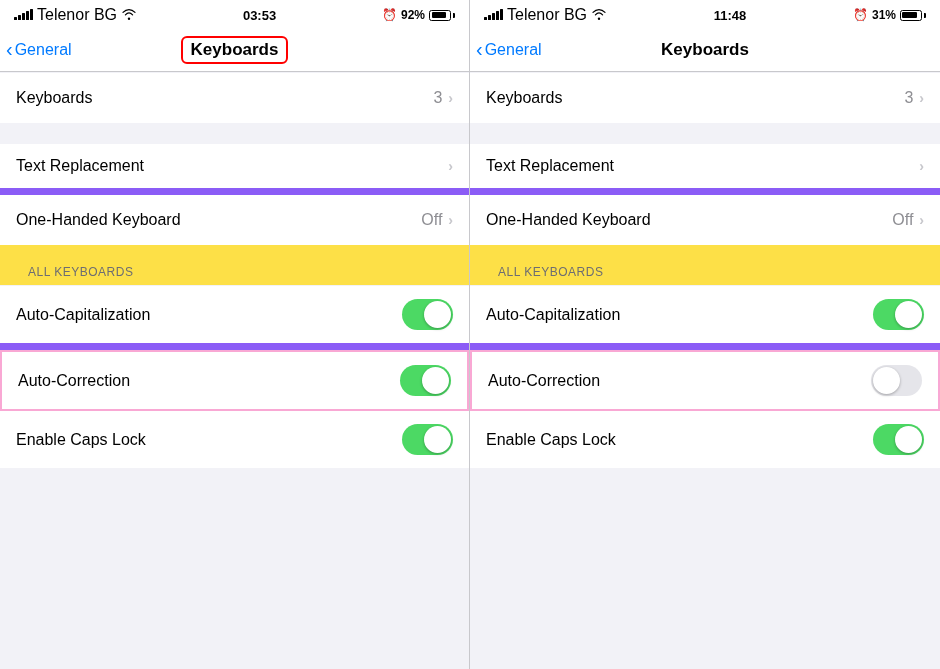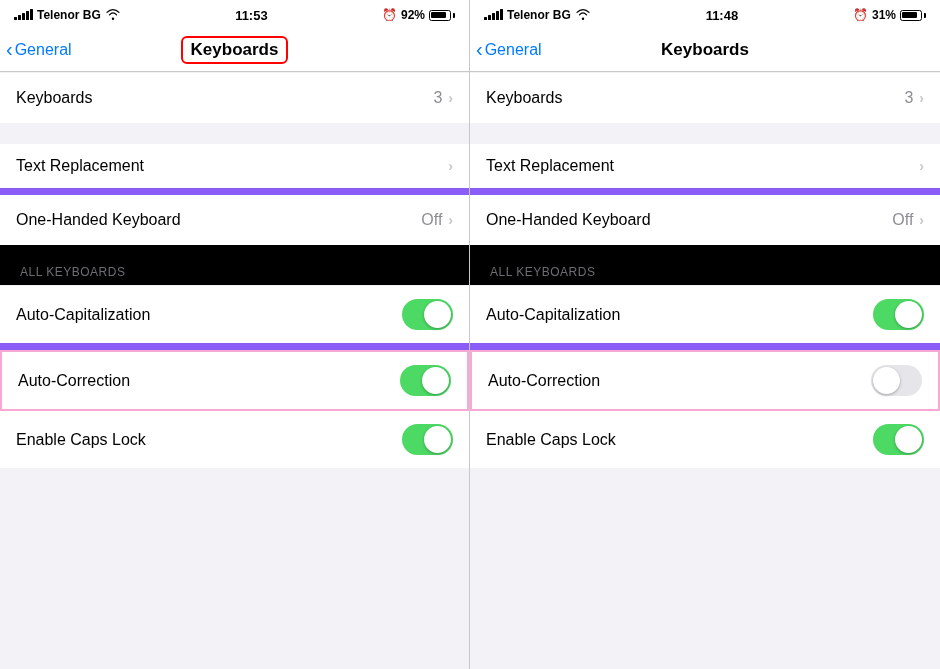--- a/index.html
+++ b/index.html
@@ -27,22 +27,22 @@
       justify-content: space-between;
       align-items: center;
       padding: 4px 14px 2px 14px;
       background: #fff;
       height: 28px;
     }
     .status-left {
       display: flex;
       align-items: center;
       gap: 4px;
-      font-size: 12px;
-      font-weight: 700;
+      font-size: 16px;
+      font-weight: 400;
     }
     .status-center {
       font-size: 13px;
       font-weight: 600;
     }
     .status-right {
       display: flex;
       align-items: center;
       gap: 4px;
       font-size: 12px;
@@ -168,26 +168,26 @@
       background: #fff;
       border-radius: 50%;
       box-shadow: 0 1px 3px rgba(0,0,0,0.3);
       transition: left 0.2s;
     }
     .toggle.on .toggle-knob { left: 22px; }
     .toggle.off .toggle-knob { left: 2px; }
 
     
     .section-header {
-      padding: 20px 16px 6px 20px;
+      padding: 20px 16px 6px 28px;
       font-size: 12px;
       color: #6d6d72;
       text-transform: uppercase;
       letter-spacing: 0.5px;
-      background: #000000;
+      background: #fde047;
     }
 
     
     .row-boxed {
       border: 2px solid #f9a8d4;
       border-radius: 0;
       position: relative;
       z-index: 1;
     }
 
@@ -233,21 +233,21 @@
       </span>
       <span>Telenor BG</span>
       <span>
         <svg class="wifi-icon-svg" viewBox="0 0 20 15" fill="none">
           <path d="M10 12a1.5 1.5 0 110 3 1.5 1.5 0 010-3z" fill="#000"></path>
           <path d="M5.5 8.5C7 7 8.4 6.2 10 6.2s3 .8 4.5 2.3" stroke="#000" stroke-width="1.5" fill="none" stroke-linecap="round"></path>
           <path d="M2.5 5.5C5 3 7.4 2 10 2s5 1 7.5 3.5" stroke="#000" stroke-width="1.5" fill="none" stroke-linecap="round"></path>
         </svg>
       </span>
     </div>
-    <div class="status-center">11:53</div>
+    <div class="status-center">03:53</div>
     <div class="status-right">
       <span>⏰</span>
       <span>92%</span>
       <span class="battery-icon">
         <span class="battery-body">
           <span class="battery-fill" id="bat1" style="width:88%"></span>
         </span>
         <span class="battery-tip"></span>
       </span>
     </div>

